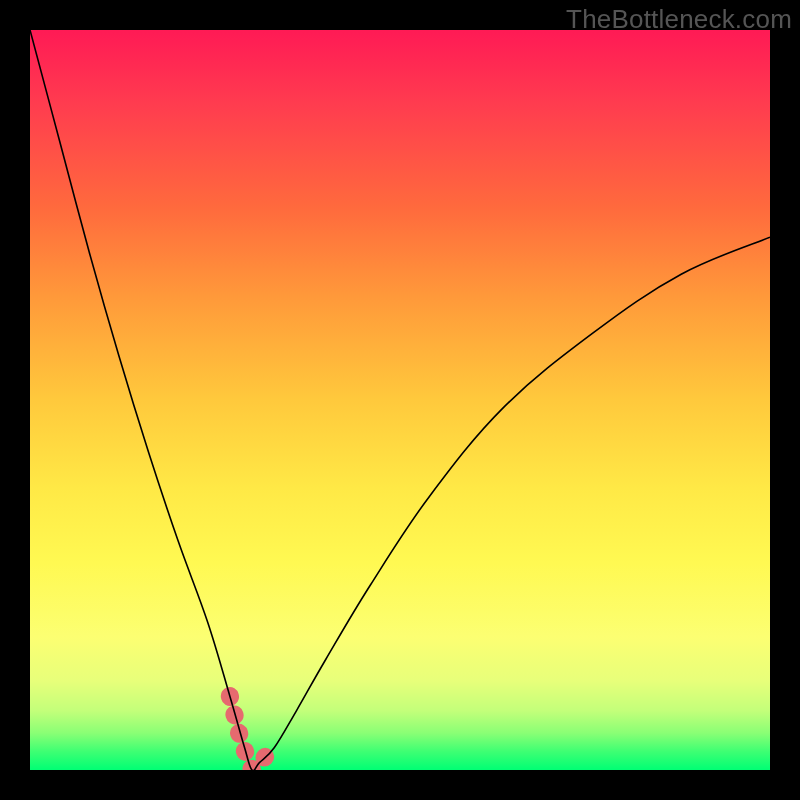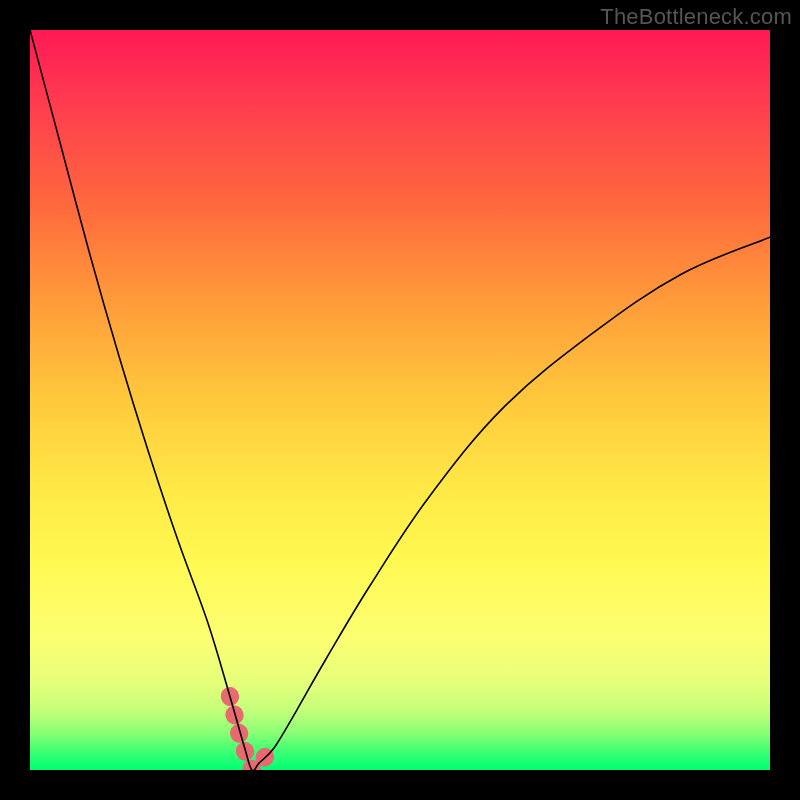--- a/index.html
+++ b/index.html
@@ -17,21 +17,21 @@
     left: 0;
     width: 800px;
     height: 800px;
     background: #000;
   }
   .attribution {
     position: absolute;
     top: 4px;
     right: 8px;
     color: #555;
-    font-size: 22px;
+    font-size: 26px;
     font-weight: 400;
     letter-spacing: 0.2px;
     z-index: 20;
   }
   .plot-area {
     position: absolute;
     left: 30px;
     top: 30px;
     width: 740px;
     height: 740px;

